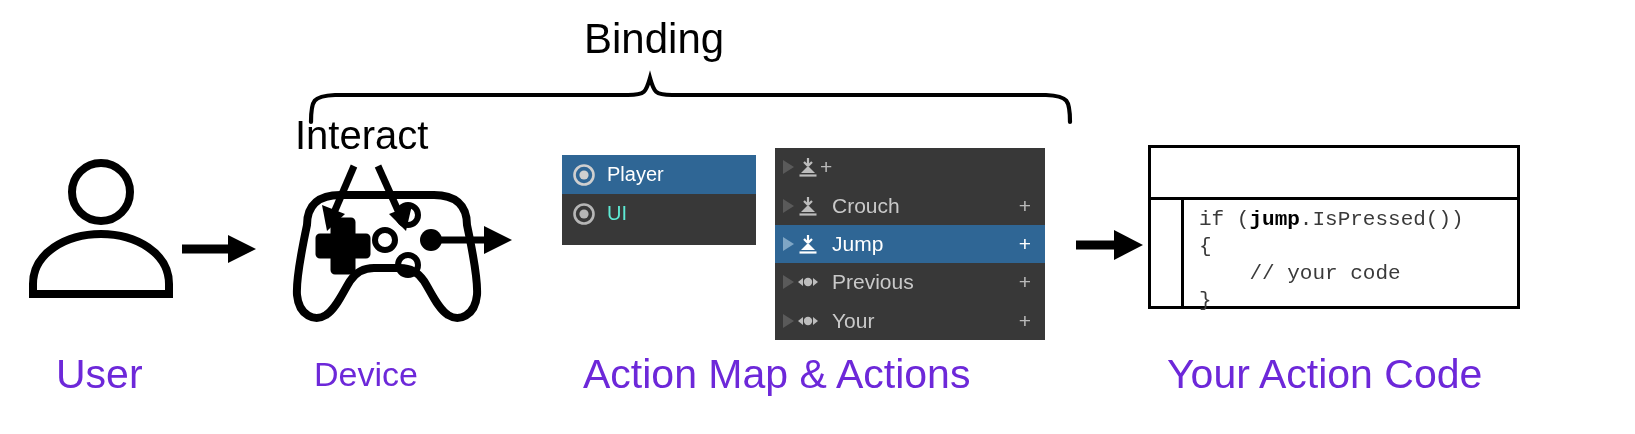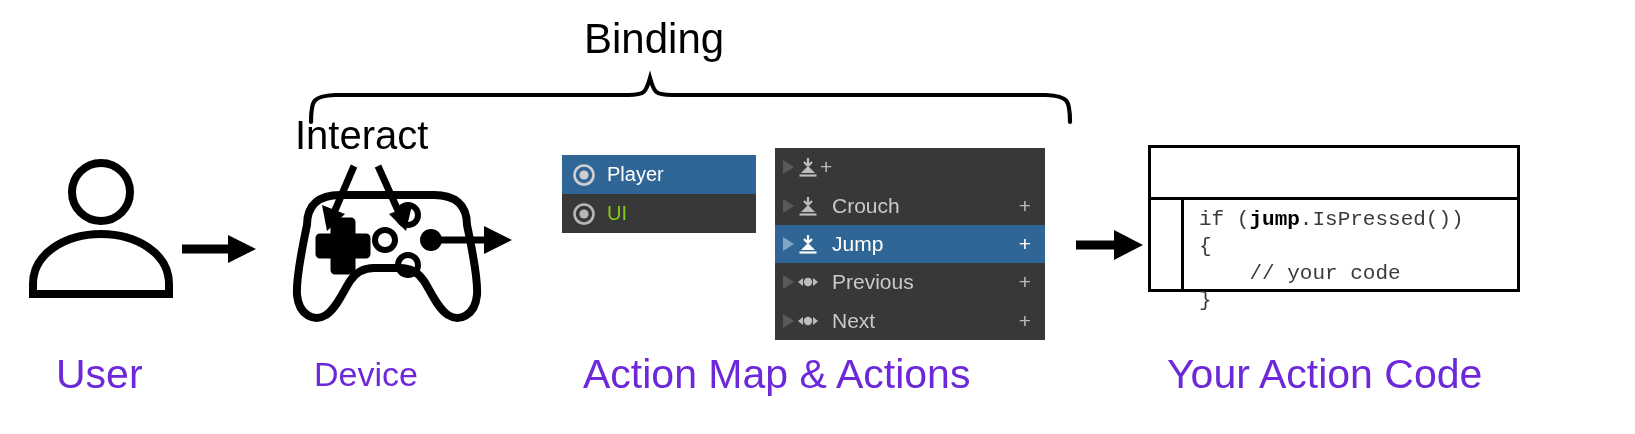--- a/index.html
+++ b/index.html
@@ -7,25 +7,25 @@
        font-family:"Liberation Sans", sans-serif;color:#000;}
   .stage{position:absolute;left:0;top:0;width:1635px;height:434px;padding-left:40px;}
 
   
   .label-big{position:absolute;font-size:41px;line-height:41px;color:#000;
              font-family:"Liberation Sans", sans-serif;white-space:nowrap;}
   .label-mid{position:absolute;font-size:38px;line-height:38px;color:#6d28d9;
              font-family:"Liberation Sans", sans-serif;white-space:nowrap;}
 
   
-  .panel-maps{position:absolute;left:562px;top:155px;width:194px;height:78px;
+  .panel-maps{position:absolute;left:562px;top:155px;width:194px;height:90px;
               background:#383838;}
   .map-row{height:39px;display:flex;align-items:center;padding-left:10px;box-sizing:border-box;}
   .map-row.sel{background:#2f6695;}
-  .map-row .mlabel{font-size:20px;color:#84cc16;margin-left:11px;
+  .map-row .mlabel{font-size:20px;color:#5eead4;margin-left:11px;
                    font-family:"Liberation Sans", sans-serif;}
   .map-row.sel .mlabel{color:#ffffff;}
 
   .panel-actions{position:absolute;left:775px;top:148px;width:270px;height:192px;
                  background:#383838;}
   .act-row{height:38.4px;display:flex;align-items:center;box-sizing:border-box;
            padding-left:8px;padding-right:14px;}
   .act-row.sel{background:#2f6695;}
   .act-row .alabel{font-size:21px;color:#c9c9c9;margin-left:12px;flex:1;
                    font-family:"Liberation Sans", sans-serif;}
@@ -35,21 +35,21 @@
   .act-row.sel .plus{color:#ffffff;}
 
   .tri{width:0;height:0;border-left:11px solid #5a5a5a;
        border-top:7px solid transparent;border-bottom:7px solid transparent;
        margin-right:2px;flex:0 0 auto;}
   .act-row.sel .tri{border-left-color:#7fa6c5;}
 
   .ico{width:24px;height:24px;flex:0 0 auto;display:block;}
 
   
-  .codewin{position:absolute;left:1148px;top:145px;width:372px;height:147px;
+  .codewin{position:absolute;left:1148px;top:145px;width:372px;height:164px;
            background:#fff;border:3px solid #000;box-sizing:border-box;}
   .codewin .titlebar{height:52px;border-bottom:3px solid #000;box-sizing:border-box;}
   .codewin .gutter{position:absolute;left:30px;top:52px;bottom:0;width:3px;background:#000;}
   .codetext{position:absolute;left:48px;top:58px;right:6px;
             font-family:"Liberation Mono", monospace;font-size:21px;line-height:27px;
             color:#3a3a3a;white-space:pre;}
   .codetext b{color:#000;font-weight:bold;}
 
   svg{display:block;}
   .svgtop{position:absolute;left:0;top:0;}
@@ -187,21 +187,21 @@
       <span class="plus">+</span>
     </div>
 
     <div class="act-row">
       <span class="tri"></span>
       <svg class="ico" viewBox="0 0 24 24">
         <polygon points="2,12 7,8 7,16" fill="#bdbdbd"></polygon>
         <circle cx="12" cy="12" r="4.2" fill="#bdbdbd"></circle>
         <polygon points="22,12 17,8 17,16" fill="#bdbdbd"></polygon>
       </svg>
-      <span class="alabel">Next</span>
+      <span class="alabel">Your</span>
       <span class="plus">+</span>
     </div>
   </div>
 
   <div class="codewin">
     <div class="titlebar"></div>
     <div class="gutter"></div>
     <div class="codetext"><span>if (</span><b>jump</b><span>.IsPressed())</span>
 <span>{</span>
 <span>    // your code</span>

